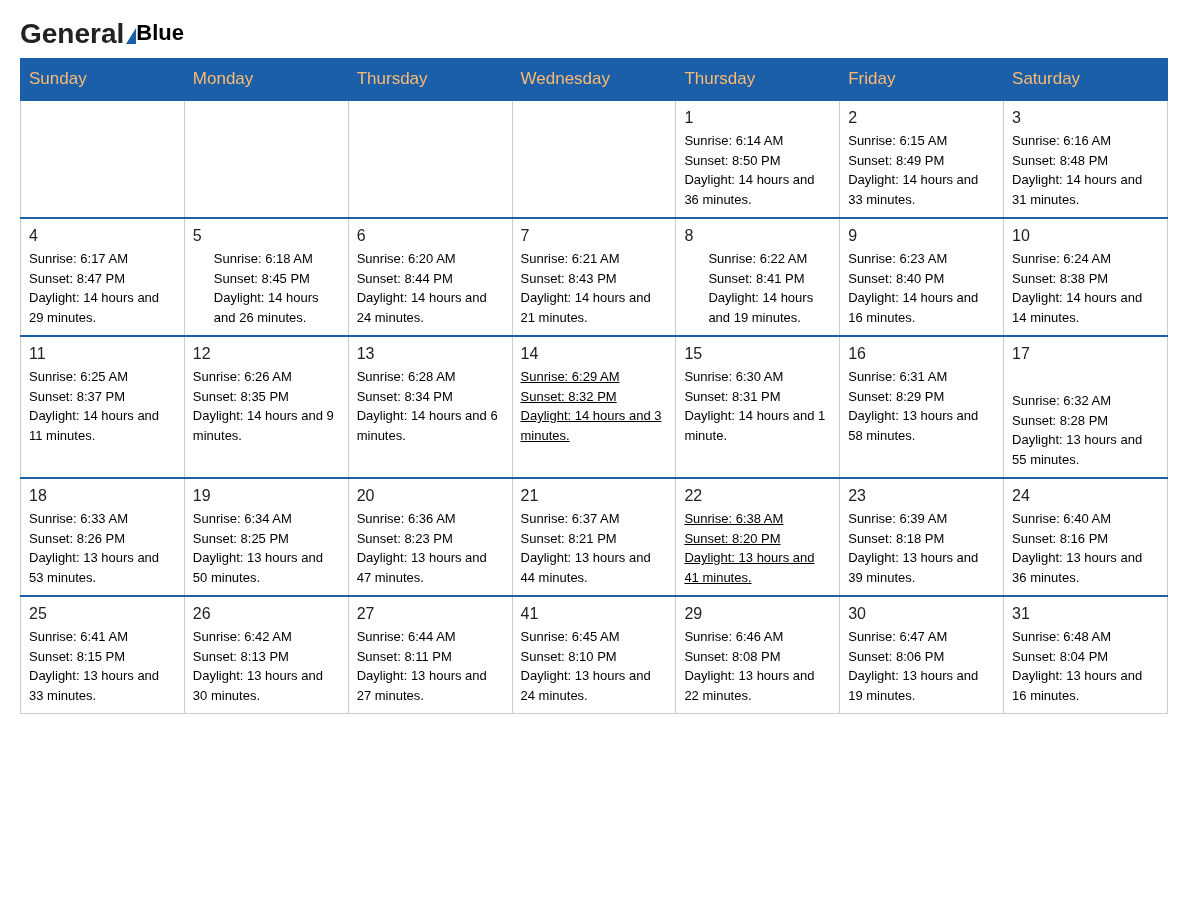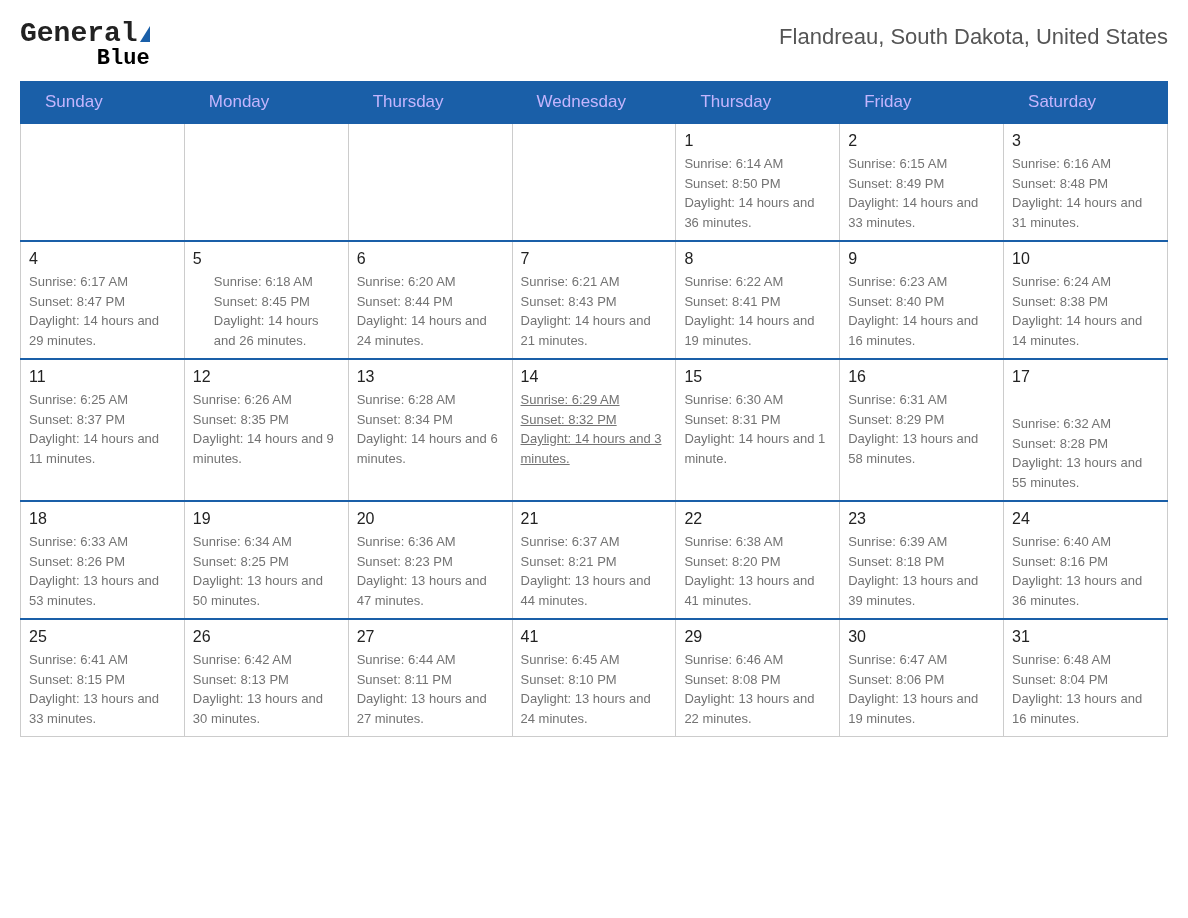--- a/index.html
+++ b/index.html
@@ -12,23 +12,21 @@
       padding: 20px;
     }
     .header {
       display: flex;
       align-items: flex-start;
       justify-content: space-between;
       margin-bottom: 10px;
     }
     .logo {
       display: flex;
-      flex-direction: column;
-      align-items: flex-end;
-      font-family: Liberation Mono, monospace;
+      align-items: center;
     }
     .logo-text {
       font-size: 28px;
       font-weight: bold;
       color: #222;
       line-height: 1;
     }
     .logo-triangle {
       display: inline-block;
       width: 0;
@@ -59,22 +57,22 @@
       color: #555;
       margin-top: 4px;
     }
     .calendar {
       width: 100%;
       border-collapse: collapse;
       margin-top: 10px;
     }
     .calendar thead th {
       background-color: #1a5fa8;
-      color: #c4b5fd;
-      padding: 10px 24px;
+      color: #fdba74;
+      padding: 10px 8px;
       font-size: 17px;
       font-weight: normal;
       text-align: left;
       border: 1px solid #1a5fa8;
     }
     .calendar tbody td {
       vertical-align: top;
       border: 1px solid #ccc;
       padding: 8px 8px;
       width: 14.28%;
@@ -90,39 +88,38 @@
       border-top: 2px solid #1a5fa8;
     }
     .day-number {
       font-size: 16px;
       font-weight: normal;
       margin-bottom: 4px;
       display: block;
     }
     .day-info {
       font-size: 13px;
-      color: #737373;
+      color: #000000;
       line-height: 1.5;
     }
     td.empty {
       background: #f9f9f9;
     }
   </style>
 </head>
 <body>
 
 <div class="header">
   <div class="logo">
     <div class="logo-text">
       General<span class="logo-triangle"></span>
     </div>
     <div class="logo-sub">Blue</div>
   </div>
   <div class="title-block">
-    <div class="location-title">Flandreau, South Dakota, United States</div>
   </div>
 </div>
 
 <table class="calendar">
   <thead>
     <tr>
     <th>Sunday</th>
         <th>Monday</th>
         <th>Thursday</th>
         <th>Wednesday</th>
@@ -176,21 +173,21 @@
 Daylight: 14 hours and 24 minutes.</div>
         </td>
         <td>
           <span class="day-number">7</span>
           <div class="day-info" style="white-space: pre-line;">Sunrise: 6:21 AM
 Sunset: 8:43 PM
 Daylight: 14 hours and 21 minutes.</div>
         </td>
         <td>
           <span class="day-number">8</span>
-          <div class="day-info" style="white-space: pre-line;">Sunrise: 6:22 AM
+          <div class="day-info" style="white-space: pre-line; margin-left: 24px;">Sunrise: 6:22 AM
 Sunset: 8:41 PM
 Daylight: 14 hours and 19 minutes.</div>
         </td>
         <td>
           <span class="day-number">9</span>
           <div class="day-info" style="white-space: pre-line;">Sunrise: 6:23 AM
 Sunset: 8:40 PM
 Daylight: 14 hours and 16 minutes.</div>
         </td>
         <td>
@@ -264,21 +261,21 @@
 Daylight: 13 hours and 47 minutes.</div>
         </td>
         <td>
           <span class="day-number">21</span>
           <div class="day-info" style="white-space: pre-line;">Sunrise: 6:37 AM
 Sunset: 8:21 PM
 Daylight: 13 hours and 44 minutes.</div>
         </td>
         <td>
           <span class="day-number">22</span>
-          <div class="day-info" style="white-space: pre-line;">Sunrise: 6:38 AM
+          <div class="day-info" style="white-space: pre-line; text-decoration: underline;">Sunrise: 6:38 AM
 Sunset: 8:20 PM
 Daylight: 13 hours and 41 minutes.</div>
         </td>
         <td>
           <span class="day-number">23</span>
           <div class="day-info" style="white-space: pre-line;">Sunrise: 6:39 AM
 Sunset: 8:18 PM
 Daylight: 13 hours and 39 minutes.</div>
         </td>
         <td>

